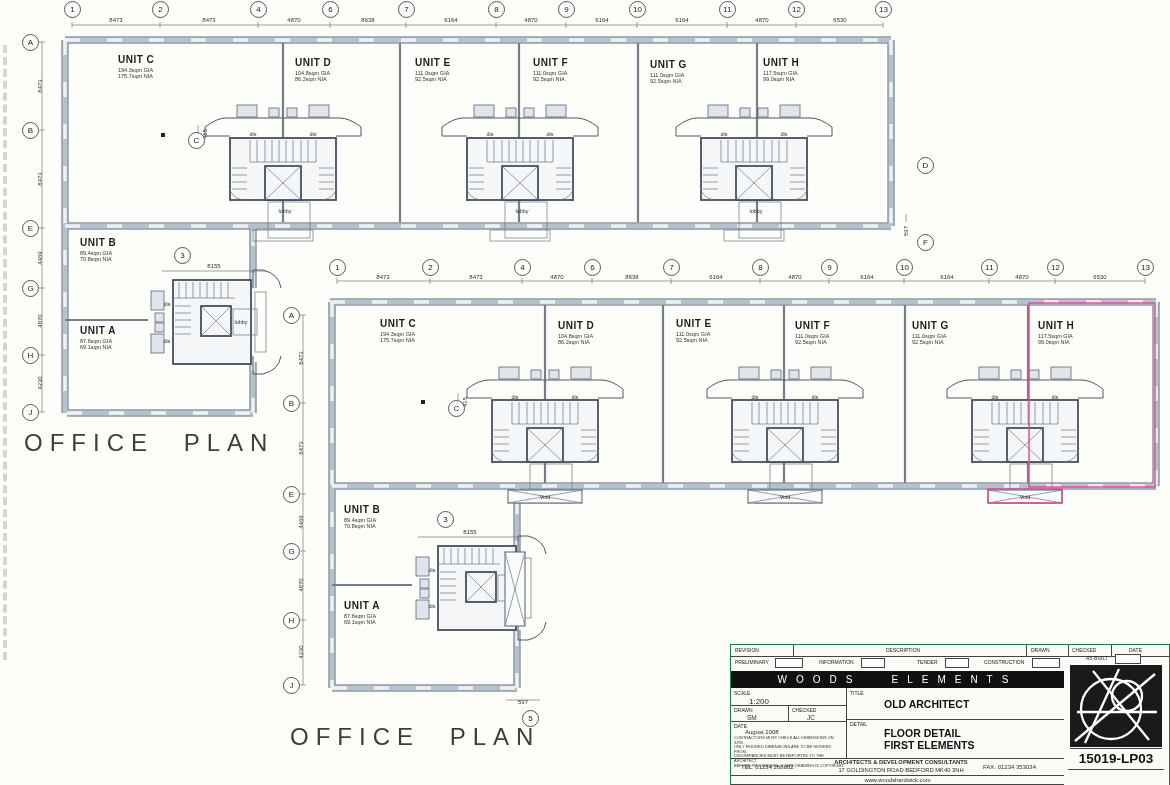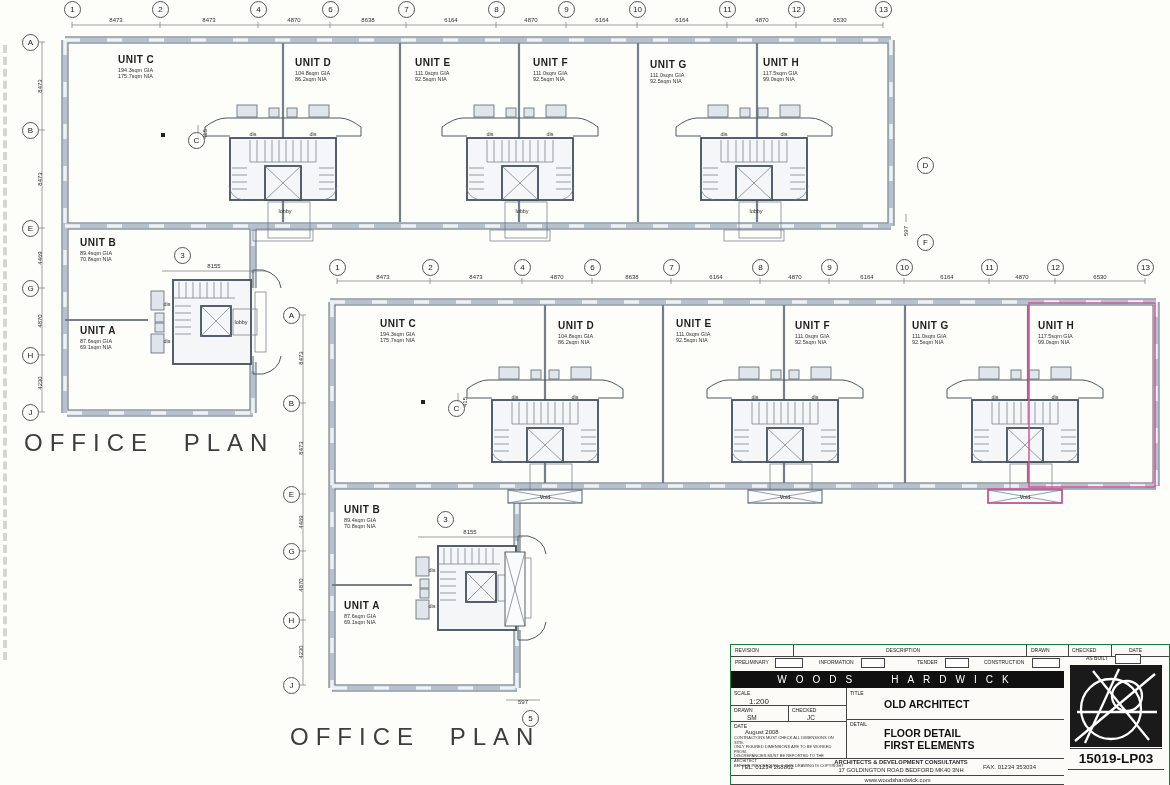--- a/index.html
+++ b/index.html
@@ -341,21 +341,21 @@
     <div class="tb-box" style="left:130px;top:13px;width:22px;"></div>
     <div class="tb-abs tb-lab" style="left:186px;top:14px;">TENDER</div>
     <div class="tb-box" style="left:214px;top:13px;width:22px;"></div>
     <div class="tb-abs tb-lab" style="left:253px;top:14px;">CONSTRUCTION</div>
     <div class="tb-box" style="left:301px;top:13px;width:26px;"></div>
     <div class="tb-abs tb-lab" style="left:355px;top:10px;">AS BUILT</div>
     <div class="tb-box" style="left:384px;top:9px;width:24px;"></div>
 
     <div id="tb-banner">
       <span>WOODS</span>
-      <span>HARDWICK</span>
+      <span>ELEMENTS</span>
     </div>
 
     <div id="tb-logo">
       <svg width="92" height="82" viewBox="0 0 92 82">
         <g fill="none" stroke="#fff" stroke-width="2.3">
           <circle cx="41" cy="44" r="30"></circle>
           <circle cx="57" cy="31" r="15"></circle>
           <path d="M7,47 H87"></path>
           <path d="M5,76 L85,9"></path>
           <path d="M23,6 L79,75"></path>

